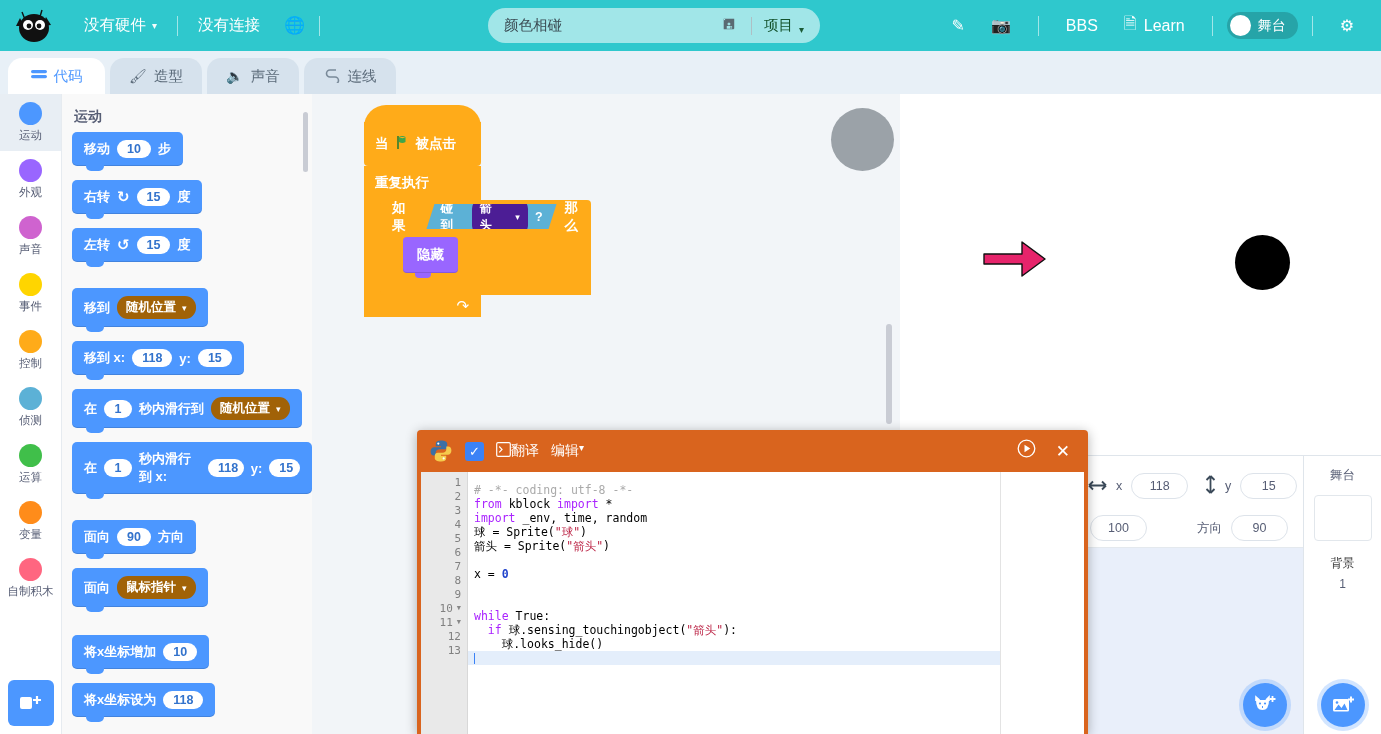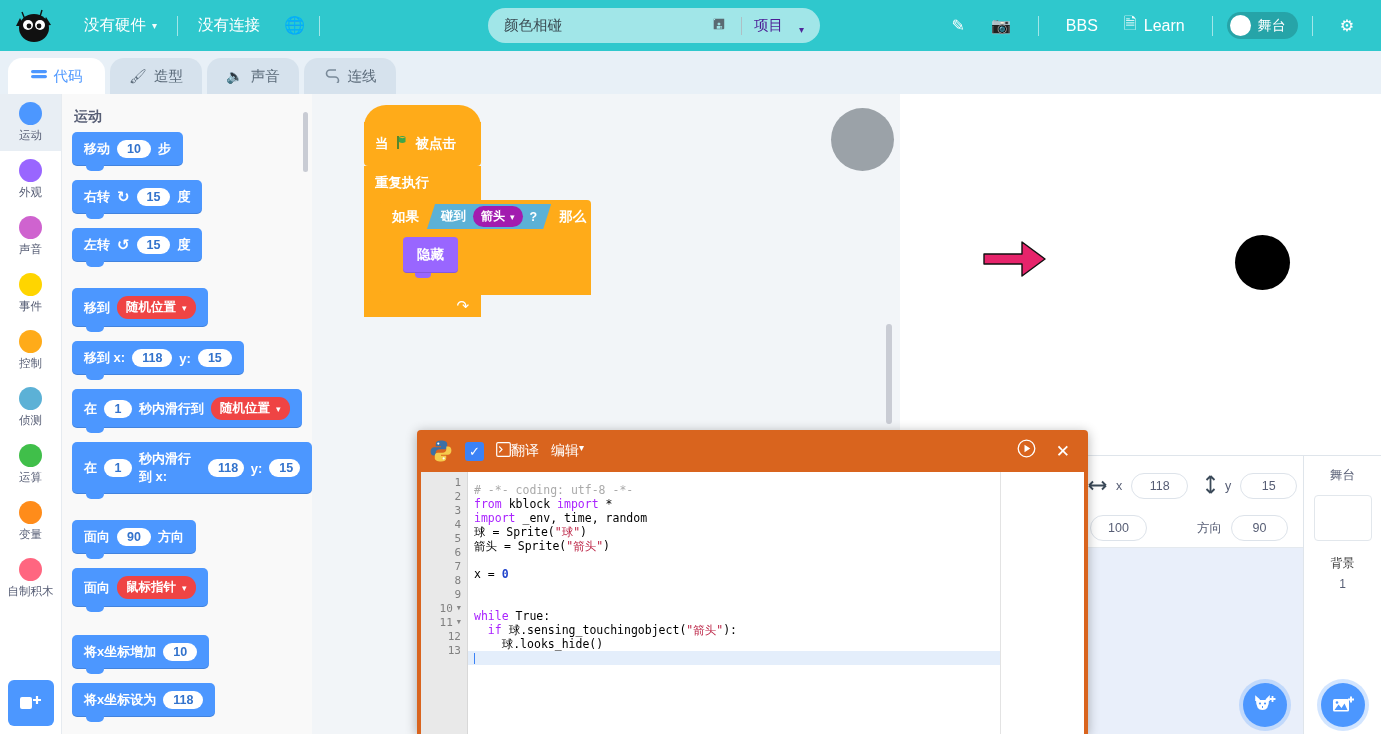--- a/index.html
+++ b/index.html
@@ -25,21 +25,21 @@
   .chev { font-size: 10px; opacity: .95; }
   .globe-icon { font-size: 17px; color: #fff; }
   .proj-pill {
     position: absolute; left: 488px; top: 8px; width: 332px; height: 35px;
     background: rgba(255,255,255,.55); border-radius: 18px;
     display: flex; align-items: center; padding: 0 16px;
   }
   .proj-name { font-size: 14.5px; color: #3a4a52; flex: 1; }
   .save-icon { font-size: 14px; color: #5a6a72; margin-right: 4px; }
   .vline-dark { width: 1px; height: 18px; background: #aebfc4; margin: 0 12px; }
-  .proj-menu { font-size: 14.5px; color: #4c1d95; display: flex; align-items: flex-end; gap: 16px; }
+  .proj-menu { font-size: 14.5px; color: #14532d; display: flex; align-items: flex-end; gap: 6px; }
 
   .right-menu {
     position: absolute; right: 0; top: 0; height: 51px;
     display: flex; align-items: center; padding-right: 14px;
   }
   .icon-btn { color: #fff; font-size: 16px; padding: 0 13px; cursor: pointer; }
   .stage-toggle {
     display: flex; align-items: center; gap: 7px;
     background: rgba(0,0,0,.18); border-radius: 14px;
     padding: 3px 12px 3px 3px; cursor: pointer;
@@ -112,21 +112,21 @@
     border-radius: 5px; padding: 8px 12px; margin: 0 0 0 10px;
     box-shadow: inset 0 -1px 0 rgba(0,0,0,.13);
   }
   .blk::after {
     content: ''; position: absolute; left: 14px; bottom: -5px;
     width: 18px; height: 6px; background: #4c97ff; border-radius: 0 0 5px 5px;
   }
   .blkrow { margin-bottom: 14px; }
   .oval { background: #fff; color: #3373cc; border-radius: 11px; padding: 2px 10px;
     font-size: 12.5px; font-weight: 600; min-width: 28px; text-align: center; }
-  .drop { background: #ef4444; color: #fff; border-radius: 11px; padding: 3px 9px;
+  .drop { background: #a16207; color: #fff; border-radius: 11px; padding: 3px 9px;
     font-size: 12.5px; display: inline-flex; align-items: center; gap: 6px; text-align: center; }
   .drop .car { font-size: 9px; }
   .pal-scroll { position: absolute; right: 4px; top: 18px; width: 5px; height: 60px;
     background: #c9ccd4; border-radius: 3px; }
 
   
   .workspace {
     position: absolute; left: 312px; top: 94px; width: 588px; height: 640px;
     background: #f2f5f8; overflow: hidden;
   }
@@ -152,22 +152,22 @@
   .if-head {
     height: 33px; background: #ffab19; color: #fff; font-size: 13.5px; font-weight: 600;
     display: flex; align-items: center; gap: 8px; padding-left: 12px;
     border-radius: 4px 4px 0 0;
   }
   .hexcond {
     background: #5cb1d6; color: #fff; font-size: 12.5px; font-weight: 600;
     height: 25px; display: inline-flex; align-items: center; gap: 7px; padding: 0 14px;
     clip-path: polygon(8px 0,100% 0,calc(100% - 8px) 100%,0 100%);
   }
-  .hexcond .drop2 { background: #a21caf; border-radius: 11px; padding: 2px 8px;
-    display: inline-flex; align-items: center; gap: 5px; font-size: 12px; }
+  .hexcond .drop2 { background: #4c1d95; border-radius: 11px; padding: 2px 8px;
+    display: inline-flex; align-items: center; gap: 13px; font-size: 12px; }
   .if-body { position: relative; width: 211px; background: #ffab19; }
   .if-inner { margin-left: 16px; padding: 4px 7px; }
   .purple-blk {
     position: relative; display: inline-flex; align-items: center;
     background: #9966ff; color: #fff; font-size: 13.5px; font-weight: 600;
     border-radius: 4px; padding: 9px 14px; box-shadow: inset 0 -1px 0 rgba(0,0,0,.13);
   }
   .purple-blk::after { content:''; position:absolute; left:12px; bottom:-5px;
     width:16px; height:5px; background:#9966ff; border-radius:0 0 4px 4px; }
   .if-foot { height: 18px; background: #ffab19; border-radius: 0 0 4px 4px; }

